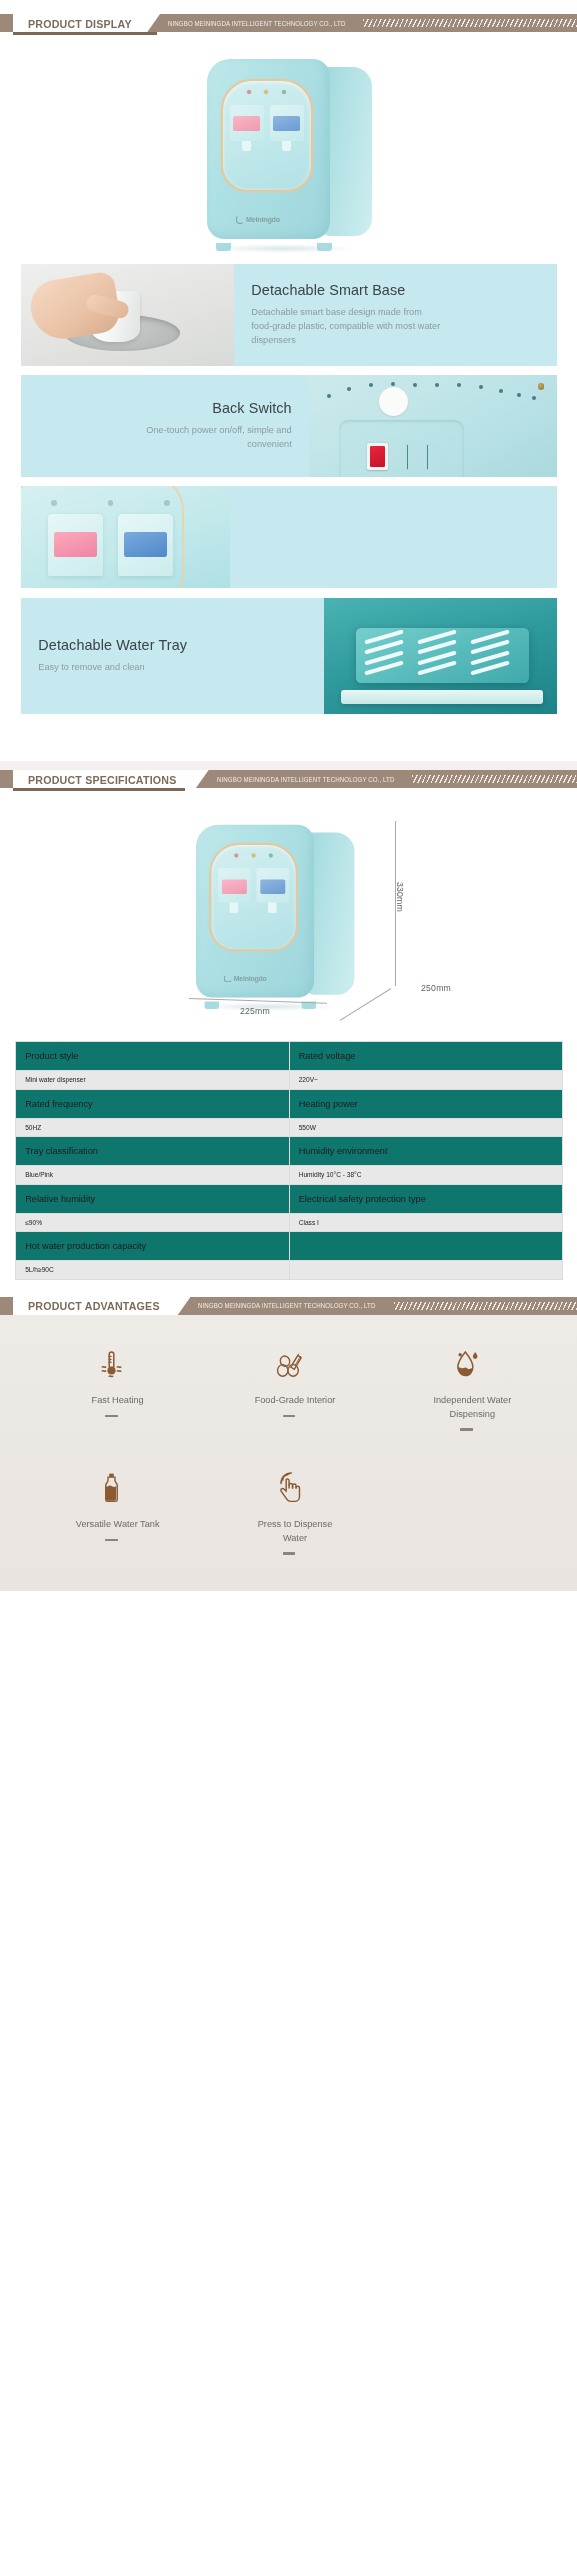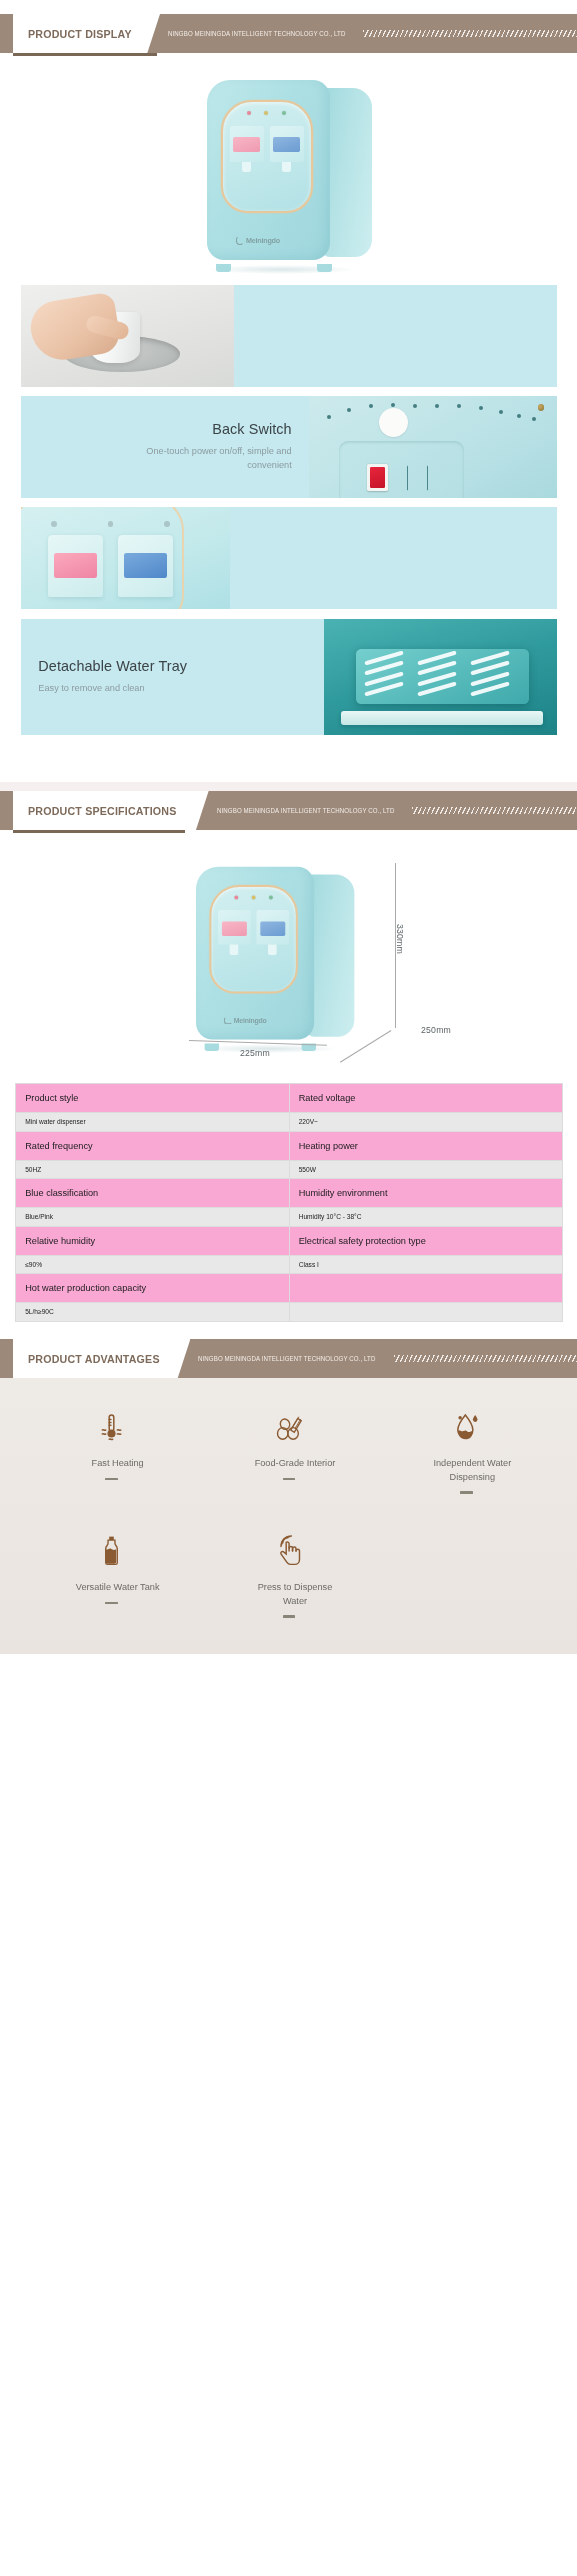--- a/index.html
+++ b/index.html
@@ -7,21 +7,21 @@
     width: 578px;
     font-family: "Liberation Sans", sans-serif;
     background: #ffffff;
     color: #333;
     -webkit-font-smoothing: antialiased;
   }
 
   
   .banner {
     position: relative;
-    height: 39px;
+    height: 18px;
     background: #9c8979;
     display: flex;
     align-items: stretch;
     overflow: hidden;
   }
   .banner-tab {
     position: relative;
     background: #ffffff;
     margin-left: 12.7px;
     padding: 0 19.6px 0 15px;
@@ -451,21 +451,21 @@
     border-collapse: collapse;
     width: calc(100% - 30px);
     table-layout: fixed;
   }
   .spec-table td {
     border: 0.6px solid #dcdcdc;
     padding: 0 9.2px;
     vertical-align: middle;
   }
   .spec-table tr.label-row td {
-    background: #f9a8d4;
+    background: #0f766e;
     height: 29px;
     font-size: 9.2px;
     color: #1b1b1b;
   }
   .spec-table tr.value-row td {
     background: #e8e8e8;
     height: 18.5px;
     font-size: 6.6px;
     color: #1b1b1b;
   }
@@ -561,20 +561,24 @@
 </div>
 
 <div class="features">
 
   <div class="feature">
     <div class="feature-media ph-base">
       <div class="plate"></div>
       <div class="cup"></div>
       <div class="hand"></div>
       <div class="finger"></div>
+    </div>
+    <div class="feature-text">
+      <div class="feature-title">Detachable Smart Base</div>
+      <div class="feature-desc">Detachable smart base design made from food-grade plastic, compatible with most water dispensers</div>
     </div>
   </div>
 
   <div class="feature">
     <div class="feature-text right-align">
       <div class="feature-title">Back Switch</div>
       <div class="feature-desc">One-touch power on/off, simple and convenient</div>
     </div>
     <div class="feature-media ph-switch">
       <div class="vents">
@@ -716,21 +720,21 @@
     </tr>
     <tr class="label-row">
       <td>Rated frequency</td>
       <td>Heating power</td>
     </tr>
     <tr class="value-row">
       <td>50HZ</td>
       <td>550W</td>
     </tr>
     <tr class="label-row">
-      <td>Blue classification</td>
+      <td>Tray classification</td>
       <td>Humidity environment</td>
     </tr>
     <tr class="value-row">
       <td>Blue/Pink</td>
       <td>Humidity 10°C - 38°C</td>
     </tr>
     <tr class="label-row">
       <td>Relative humidity</td>
       <td>Electrical safety protection type</td>
     </tr>

